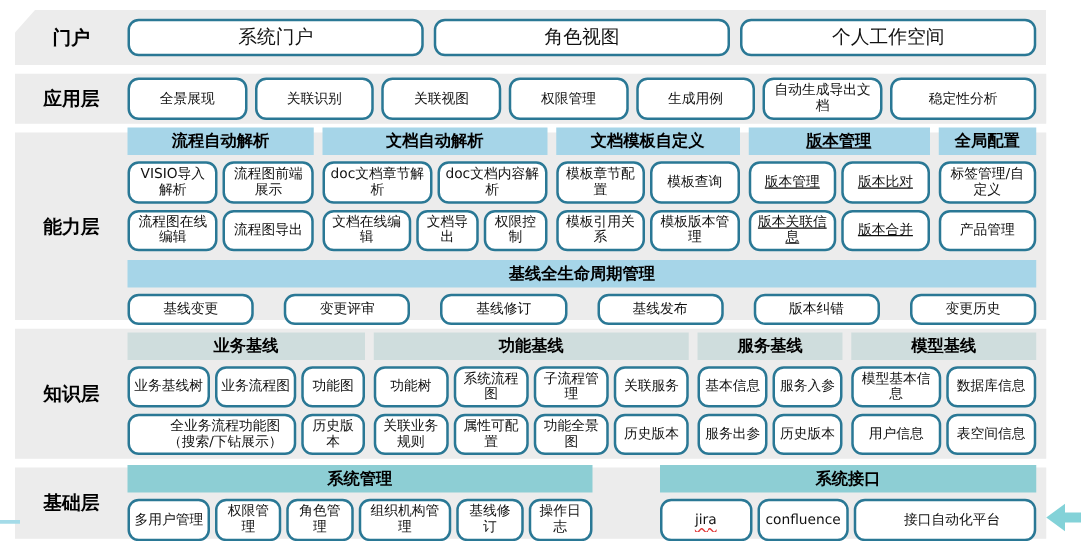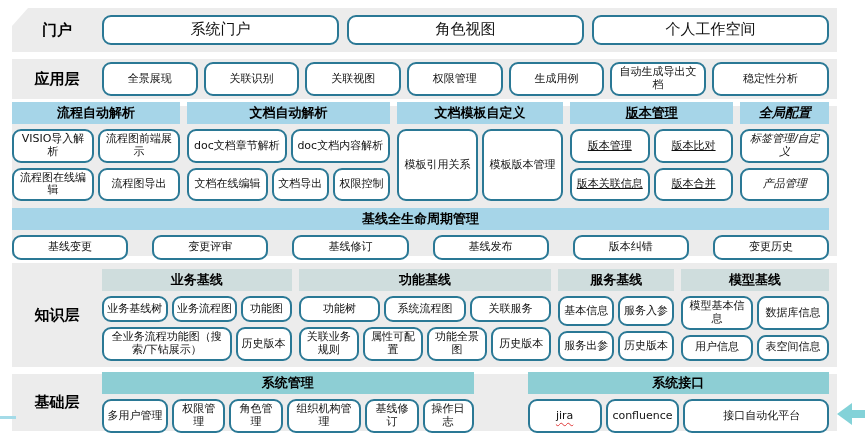--- a/index.html
+++ b/index.html
@@ -50,32 +50,32 @@
   }
   .hdr-blue{background:var(--header-blue);}
   .hdr-gray{background:var(--header-gray);}
   .hdr-teal{background:var(--header-teal);}
   .g-row{display:flex;gap:4px;margin-top:5px;align-items:stretch;flex:1;}
   
   .cap-g0{flex:150;}
   .cap-g1{flex:181;}
   .cap-g2{flex:148;}
   .cap-g3{flex:146;text-decoration:underline;}
-  .cap-g4{flex:79;font-style:italic;}
+  .cap-g4{flex:79;}
   .cap-g1 .g-row:last-child .btn:nth-child(1){flex:1.5;}
   .baseline{margin-top:7px;}
   .baseline-row{gap:24px;margin-top:5px;align-items:flex-end;}
   .baseline-row .btn{min-height:25px;}
   
   .kn-g0{flex:192;}
   .kn-g1{flex:256;}
   .kn-g2{flex:117;}
   .kn-g3{flex:150;}
   .kn-g0 .g-row:nth-of-type(2) .btn:nth-child(3){flex:0.72;}
-  .kn-g0 .g-row:nth-of-type(3) .btn:nth-child(1){flex:2.6;}
+  .kn-g0 .g-row:nth-of-type(3) .btn:nth-child(1){flex:2.6;padding-left:24px;}
   
   .fnd{gap:0;justify-content:space-between;}
   .fnd-g1{flex:370;}
   .fnd-gap{flex:0 0 54px;}
   .fnd-g2{flex:300;}
   .fnd .g-row .btn{min-height:28px;}
   .fnd-g1 .g-row .btn:nth-child(1){flex:1.3;}
   .fnd-g1 .g-row .btn:nth-child(4){flex:1.5;}
   .fnd-g1 .g-row .btn:nth-child(6){flex:0.95;}
   .fnd-g2 .g-row .btn:nth-child(3){flex:1.95;padding-left:14px;}
@@ -117,20 +117,21 @@
           <div class="btn">关联视图</div>
           <div class="btn">权限管理</div>
           <div class="btn">生成用例</div>
           <div class="btn">自动生成导出文档</div>
           <div class="btn">稳定性分析</div>
         </div>
     </div>
   </div>
 
   <div class="band" style="height:150px;">
+    <div class="layer-label">能力层</div>
     <div class="content">
       <div class="groups">
         <div class="group cap-g0">
           <div class="group-header hdr-blue">流程自动解析</div>
           <div class="g-row">
               <div class="btn">VISIO导入解析</div>
               <div class="btn">流程图前端展示</div>
             </div>
           <div class="g-row">
               <div class="btn">流程图在线编辑</div>
@@ -144,20 +145,24 @@
               <div class="btn">doc文档内容解析</div>
             </div>
           <div class="g-row">
               <div class="btn">文档在线编辑</div>
               <div class="btn">文档导出</div>
               <div class="btn">权限控制</div>
             </div>
         </div>
         <div class="group cap-g2">
           <div class="group-header hdr-blue">文档模板自定义</div>
+          <div class="g-row">
+              <div class="btn">模板章节配置</div>
+              <div class="btn">模板查询</div>
+            </div>
           <div class="g-row">
               <div class="btn">模板引用关系</div>
               <div class="btn">模板版本管理</div>
             </div>
         </div>
         <div class="group cap-g3">
           <div class="group-header hdr-blue">版本管理</div>
           <div class="g-row">
               <div class="btn">版本管理</div>
               <div class="btn">版本比对</div>
@@ -205,20 +210,21 @@
           <div class="g-row">
               <div class="btn">全业务流程功能图（搜索/下钻展示）</div>
               <div class="btn">历史版本</div>
             </div>
         </div>
         <div class="group kn-g1">
           <div class="group-header hdr-gray">功能基线</div>
           <div class="g-row">
               <div class="btn">功能树</div>
               <div class="btn">系统流程图</div>
+              <div class="btn">子流程管理</div>
               <div class="btn">关联服务</div>
             </div>
           <div class="g-row">
               <div class="btn">关联业务规则</div>
               <div class="btn">属性可配置</div>
               <div class="btn">功能全景图</div>
               <div class="btn">历史版本</div>
             </div>
         </div>
         <div class="group kn-g2">

